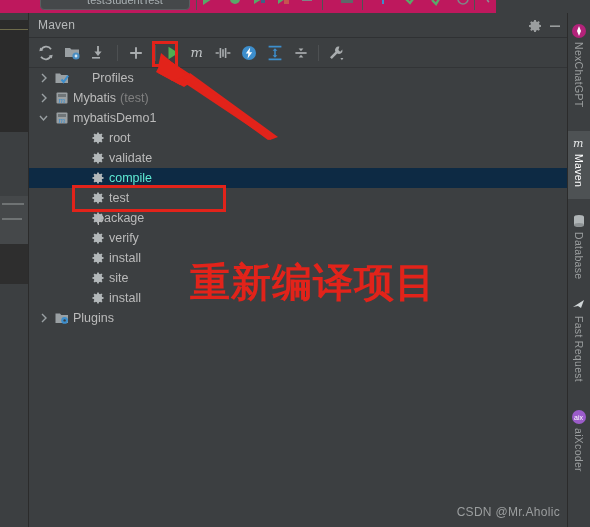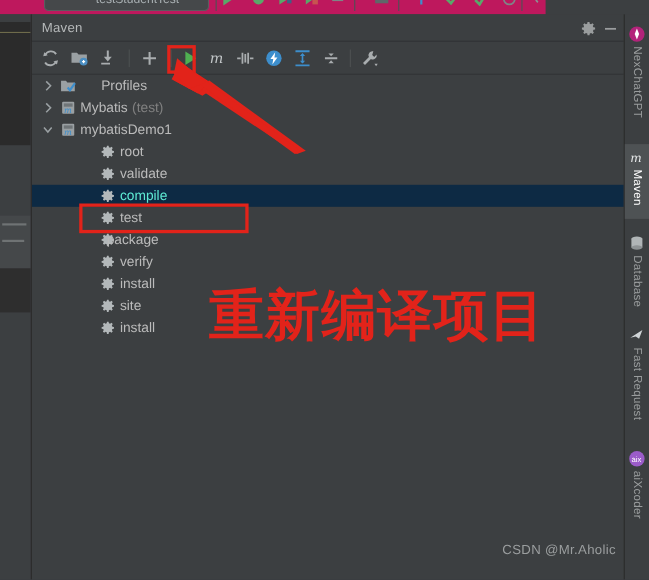--- a/index.html
+++ b/index.html
@@ -198,31 +198,31 @@
   }
   .anno-arrow {
     position: absolute;
     pointer-events: none;
   }
   .anno-cjk {
     position: absolute;
     color: #e2231a;
     font-family: "DejaVu Sans", sans-serif;
     font-weight: bold;
-    font-size: 50px;
+    font-size: 40px;
     line-height: 1;
     letter-spacing: 1px;
     white-space: nowrap;
     pointer-events: none;
     text-align: right;
   }
 
   
   .watermark {
-    position: absolute; right: 30px; bottom: 20px;
+    position: absolute; right: 30px; bottom: 8px;
     color: #9b9e9f; font-size: 12px;
     letter-spacing: .3px;
   }
 </style>
 </head>
 <body>
 
 <div id="root">
 
   <div class="top-strip">
@@ -463,20 +463,31 @@
             <path fill="#b3b8ba" d="M12.6 7.8V6.2l-1.5-.25a4.3 4.3 0 0 0-.45-1.1l.85-1.25-1.15-1.15-1.25.85a4.3 4.3 0 0 0-1.1-.45L7.75 1.4H6.25L6 2.9a4.3 4.3 0 0 0-1.1.45L3.65 2.5 2.5 3.65l.85 1.25a4.3 4.3 0 0 0-.45 1.1L1.4 6.25v1.5l1.5.25c.1.39.26.76.45 1.1l-.85 1.25 1.15 1.15 1.25-.85c.34.2.71.35 1.1.45l.25 1.5h1.5l.25-1.5c.39-.1.76-.25 1.1-.45l1.25.85 1.15-1.15-.85-1.25c.19-.34.35-.71.45-1.1l1.5-.25z"></path>
           </svg>
           <div class="label" style="left: 80px;">site</div>
         </div>
         <div class="row">
           <svg class="node-ico" viewBox="0 0 14 14" style="left: 62px;">
             <path fill="#b3b8ba" d="M7 4.1a2.9 2.9 0 1 0 0 5.8 2.9 2.9 0 0 0 0-5.8zm0 4.2a1.3 1.3 0 1 1 0-2.6 1.3 1.3 0 0 1 0 2.6z"></path>
             <path fill="#b3b8ba" d="M12.6 7.8V6.2l-1.5-.25a4.3 4.3 0 0 0-.45-1.1l.85-1.25-1.15-1.15-1.25.85a4.3 4.3 0 0 0-1.1-.45L7.75 1.4H6.25L6 2.9a4.3 4.3 0 0 0-1.1.45L3.65 2.5 2.5 3.65l.85 1.25a4.3 4.3 0 0 0-.45 1.1L1.4 6.25v1.5l1.5.25c.1.39.26.76.45 1.1l-.85 1.25 1.15 1.15 1.25-.85c.34.2.71.35 1.1.45l.25 1.5h1.5l.25-1.5c.39-.1.76-.25 1.1-.45l1.25.85 1.15-1.15-.85-1.25c.19-.34.35-.71.45-1.1l1.5-.25z"></path>
           </svg>
           <div class="label" style="left: 80px;">install</div>
+        </div>
+        <div class="row">
+          <svg class="arrow" viewBox="0 0 9 10" style="left: 10px;">
+            <path d="M3 1 L7 5 L3 9" stroke="#9aa0a3" stroke-width="1.4" fill="none"></path>
+          </svg>
+          <svg class="node-ico" viewBox="0 0 14 14" style="left: 26px;">
+            <path d="M0.5 2.5h4.5l1.2 1.4H13V12H0.5z" fill="#9aa0a3"></path>
+            <circle cx="9.6" cy="9.4" r="3.4" fill="#3d8ecc"></circle>
+            <circle cx="9.6" cy="9.4" r="1.2" fill="#3c3f41"></circle>
+          </svg>
+          <div class="label" style="left: 44px;">Plugins</div>
         </div>
       </div>
 
     <div class="tw-scroll"></div>
   </div>
 
   <div class="rsidebar" id="rsidebar">
       <div class="rtab" style="top: 6px; height: 96px;">
         <svg class="rico" viewBox="0 0 16 16">
           <circle cx="8" cy="8" r="7" fill="#b3237a"></circle>

